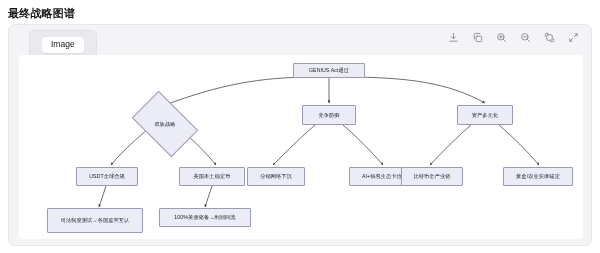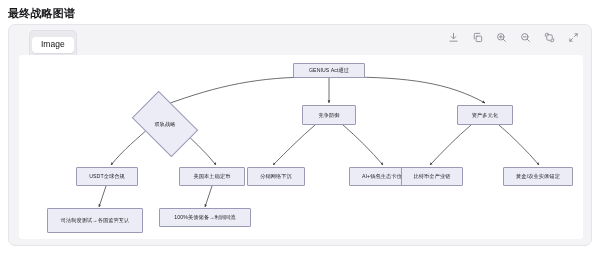--- a/index.html
+++ b/index.html
@@ -40,21 +40,21 @@
     height: 28px;
   }
   #tabs {
     position: absolute;
     left: 20px; top: 5px;
     display: flex;
     align-items: center;
     background: #e9e9ee;
     border: 1px solid #e0e0e6;
     border-radius: 5px;
-    padding: 2px;
+    padding: 12px;
     height: 29px;
   }
   .tab {
     font-size: 8.5px;
     color: #5a5a63;
     padding: 1px 9px 2px 9px;
     border-radius: 4px;
     line-height: 13px;
     cursor: pointer;
     white-space: nowrap;

